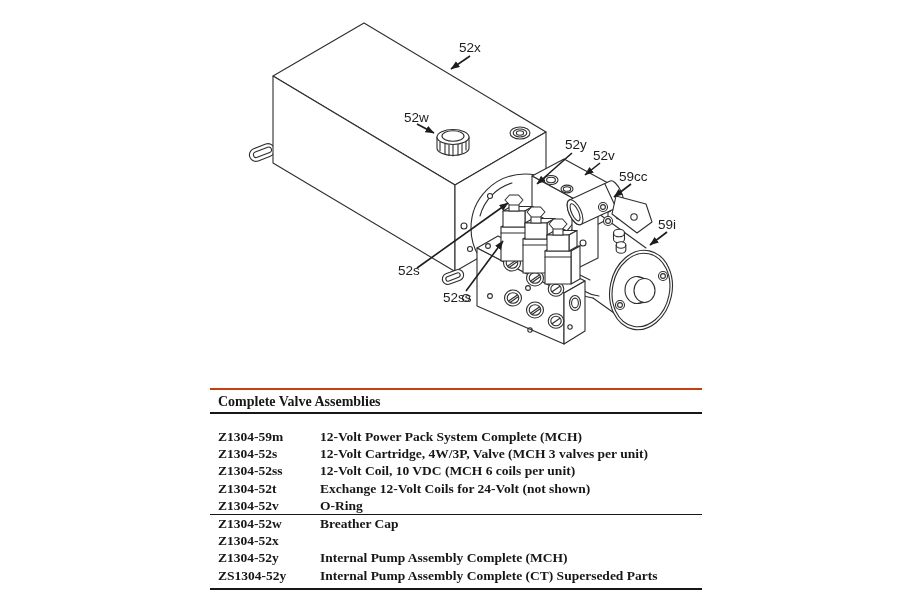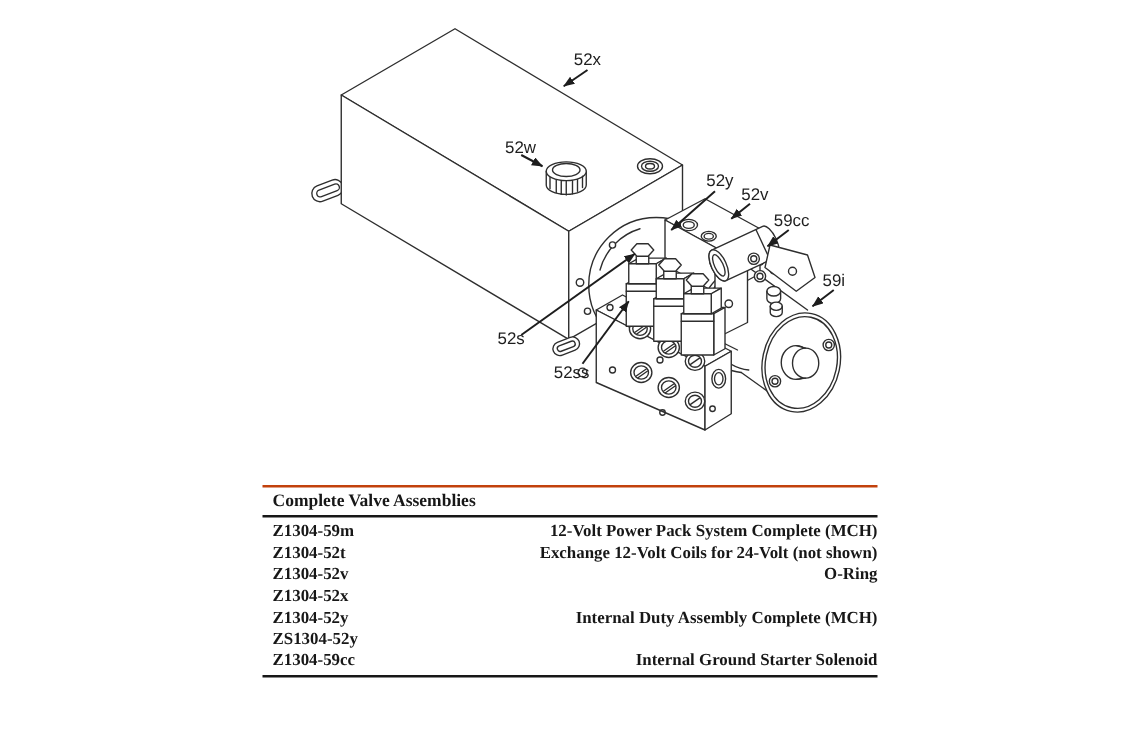--- a/index.html
+++ b/index.html
@@ -7,25 +7,25 @@
           font-family:"Liberation Sans",sans-serif;}
   svg{position:absolute;left:0;top:0;}
   svg .ln{stroke:#2e2e2e;stroke-width:1.1;fill:none;stroke-linejoin:round;stroke-linecap:round;}
   svg .fw{fill:#ffffff;}
   svg .callout{stroke:#1d1d1d;stroke-width:1.6;fill:none;}
   svg text{font-family:"Liberation Sans",sans-serif;font-size:13.5px;fill:#1d1d1d;}
   .parts-table{position:absolute;left:210px;top:352px;width:492px;
        border-top:2px solid #c2410c;border-bottom:2.5px solid #171717;
        font-family:"Liberation Serif",serif;font-weight:bold;color:#171717;margin-top:36px;}
   .t-header{font-size:14px;line-height:17px;padding:3px 0 2px 8px;border-bottom:2px solid #171717;}
-  .t-body{padding:2px 0 4px 0;}
+  .t-body{padding:14px 0 4px 0;}
   .t-row{display:flex;font-size:13.5px;line-height:17.2px;}
   .t-row.sep{border-top:1.5px solid #171717;}
   .part{flex:none;width:110px;padding-left:8px;box-sizing:border-box;}
-  .desc{flex:1;text-align:right;}
+  .desc{flex:1;}
 </style>
 </head>
 <body>
 
 <div class="screen">
 
   <svg width="900" height="360" viewBox="0 0 900 360">
     <defs>
       <marker id="ah" markerUnits="userSpaceOnUse" markerWidth="10" markerHeight="8" refX="8.5" refY="3.5" orient="auto">
         <path d="M0,0 L9,3.5 L0,7 Z" fill="#1d1d1d"></path>
@@ -234,37 +234,46 @@
   </svg>
 
   <div class="parts-table">
     <div class="t-header">Complete Valve Assemblies</div>
     <div class="t-body">
       <div class="t-row">
           <span class="part">Z1304-59m</span>
           <span class="desc">12-Volt Power Pack System Complete (MCH)</span>
         </div>
       <div class="t-row">
+          <span class="part">Z1304-52s</span>
+          <span class="desc">12-Volt Cartridge, 4W/3P, Valve (MCH 3 valves per unit)</span>
+        </div>
+      <div class="t-row">
+          <span class="part">Z1304-52ss</span>
+          <span class="desc">12-Volt Coil, 10 VDC (MCH 6 coils per unit)</span>
+        </div>
+      <div class="t-row">
           <span class="part">Z1304-52t</span>
           <span class="desc">Exchange 12-Volt Coils for 24-Volt (not shown)</span>
         </div>
       <div class="t-row">
           <span class="part">Z1304-52v</span>
           <span class="desc">O-Ring</span>
         </div>
+      <div class="t-row sep">
+          <span class="part">Z1304-52w</span>
+          <span class="desc">Breather Cap</span>
+        </div>
       <div class="t-row">
           <span class="part">Z1304-52x</span>
         </div>
       <div class="t-row">
           <span class="part">Z1304-52y</span>
-          <span class="desc">Internal Duty Assembly Complete (MCH)</span>
+          <span class="desc">Internal Pump Assembly Complete (MCH)</span>
         </div>
       <div class="t-row">
           <span class="part">ZS1304-52y</span>
-        </div>
-      <div class="t-row">
-          <span class="part">Z1304-59cc</span>
-          <span class="desc">Internal Ground Starter Solenoid</span>
+          <span class="desc">Internal Pump Assembly Complete (CT) Superseded Parts</span>
         </div>
     </div>
   </div>
 
 </div>
 
 </body></html>

